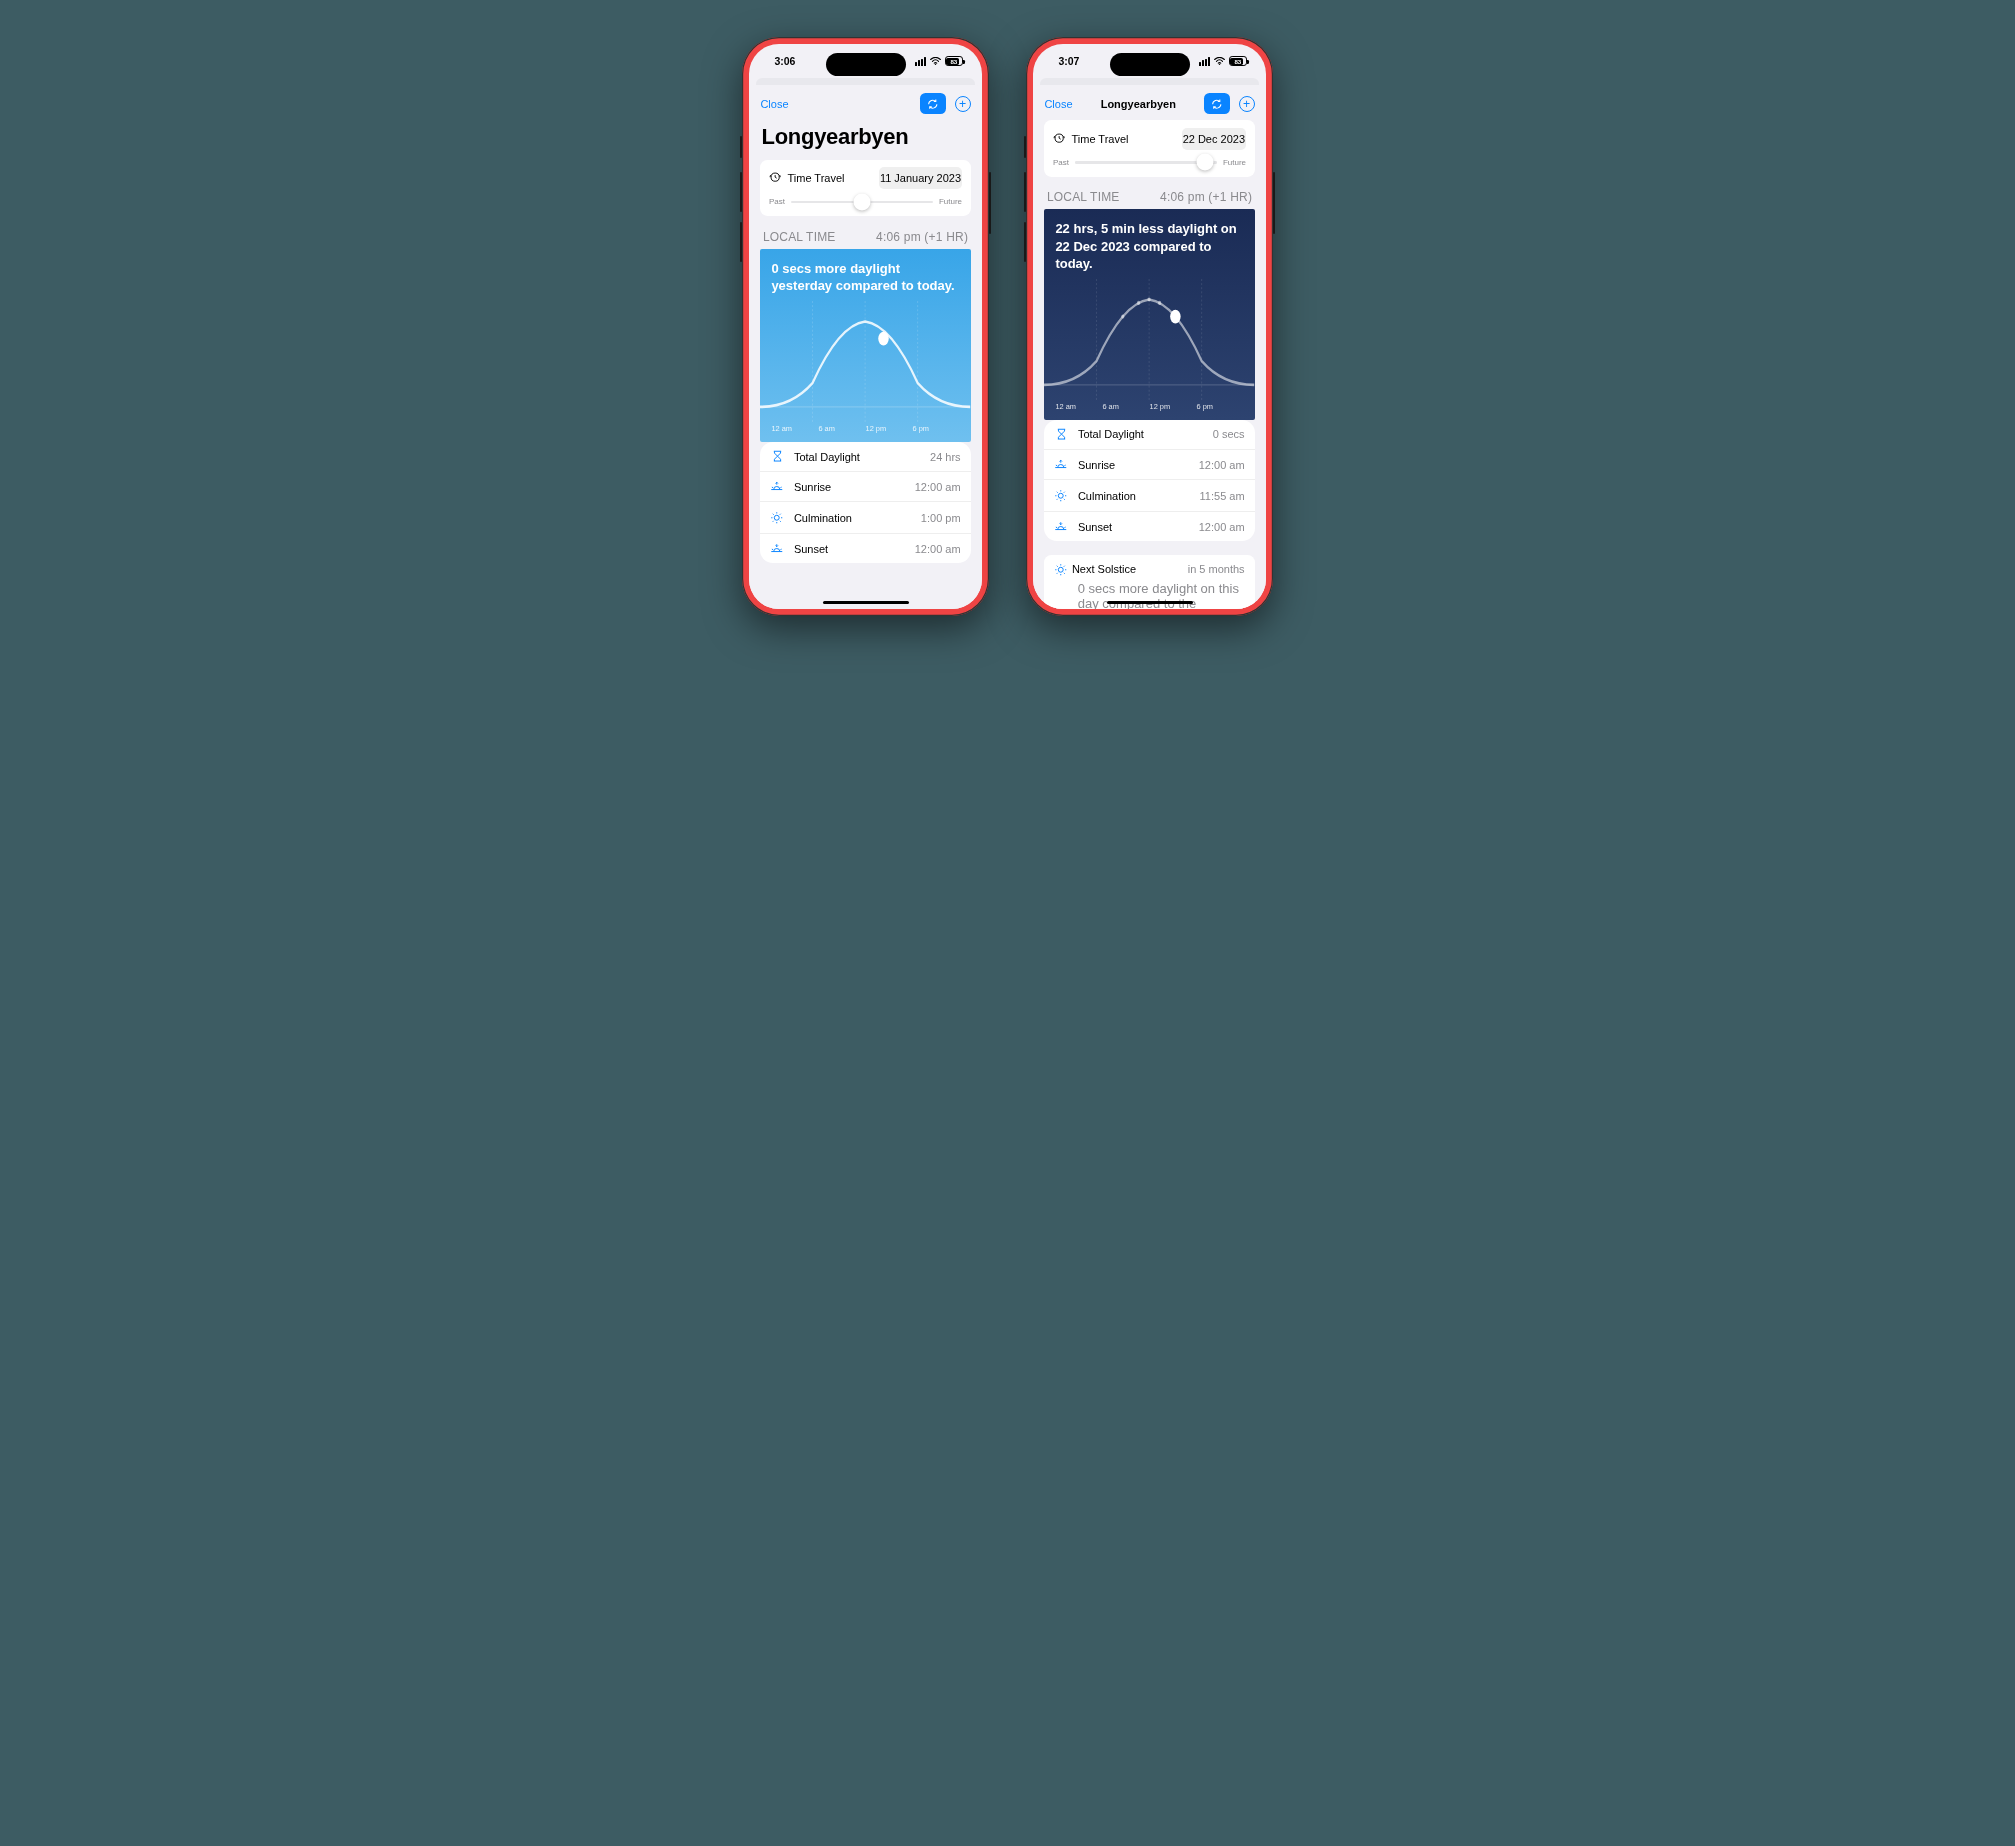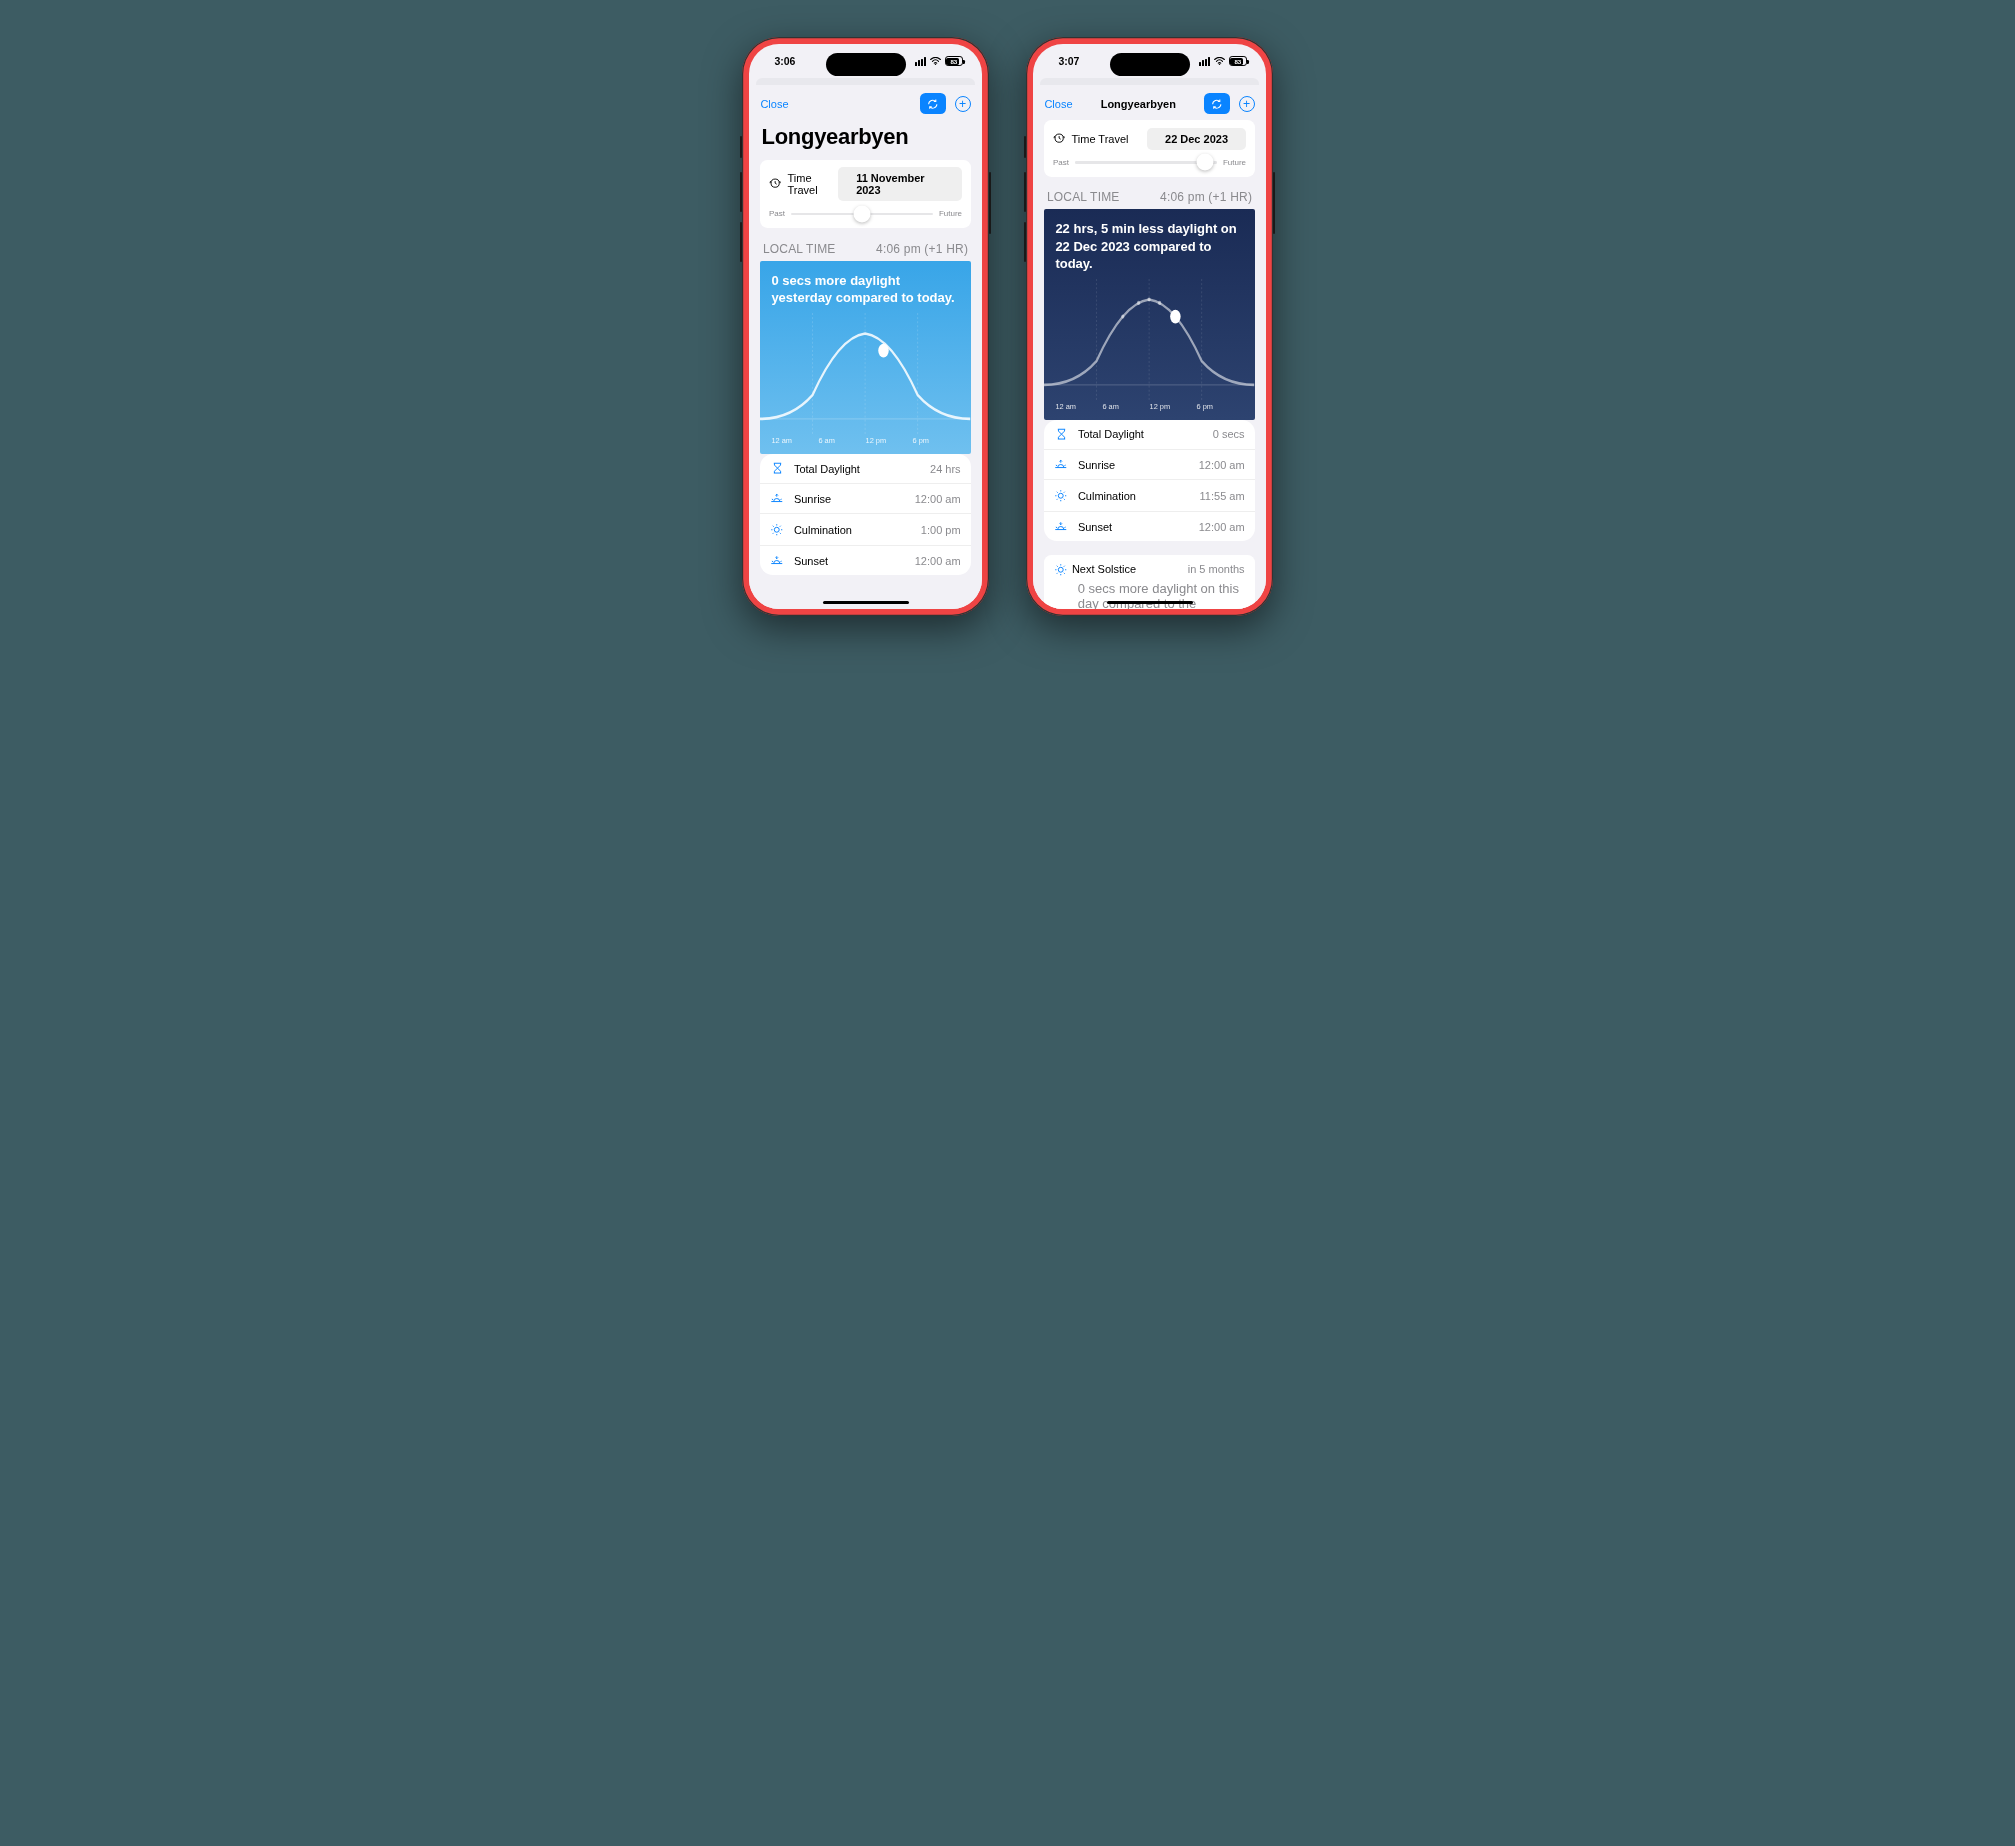--- a/index.html
+++ b/index.html
@@ -110,24 +110,23 @@
   .card {
     background: #fff;
     border-radius: 7.4px;
     padding: 7.4px 8.6px 10px;
   }
   .tt-row { display: flex; align-items: center; justify-content: space-between; }
   .tt-left { display: flex; align-items: center; gap: 6.2px; font-size: 11px; font-weight: 500;}
   .tt-icon svg { stroke:#000; fill:none; stroke-width:1.8;}
   .date-chip {
     background: #efefef;
-    padding: 5px 18px;
+    padding: 5px 1px;
     border-radius: 5px;
     font-size: 11px;
-    font-weight: bold;
   }
   .slider-row {
     display: flex; align-items: center; gap: 6.2px;
     margin-top: 8px;
     font-size: 8px; color: #8a8a8e;
   }
   .slider-track {
     flex: 1; height: 2.5px; background: #e6e6e8; border-radius: 1.2px; position: relative;
   }
   .slider-thumb {
@@ -232,21 +231,21 @@
           <div class="tt-row">
             <div class="tt-left">
               <span class="tt-icon">
                 <svg width="12.3" height="12.3" viewBox="0 0 24 24">
                     <circle cx="12" cy="12" r="8"></circle>
                     <path d="M12 8v4l3 2M3 8l-1 4M21 8l1 4"></path>
                   </svg>
               </span>
               <span>Time Travel</span>
             </div>
-            <div class="date-chip">11 November 2023</div>
+            <div class="date-chip">11 January 2023</div>
           </div>
           <div class="slider-row">
             <span>Past</span>
             <div class="slider-track">
               <div class="slider-thumb" style="left:50%"></div>
             </div>
             <span>Future</span>
           </div>
         </div>
         <div class="section-label">

